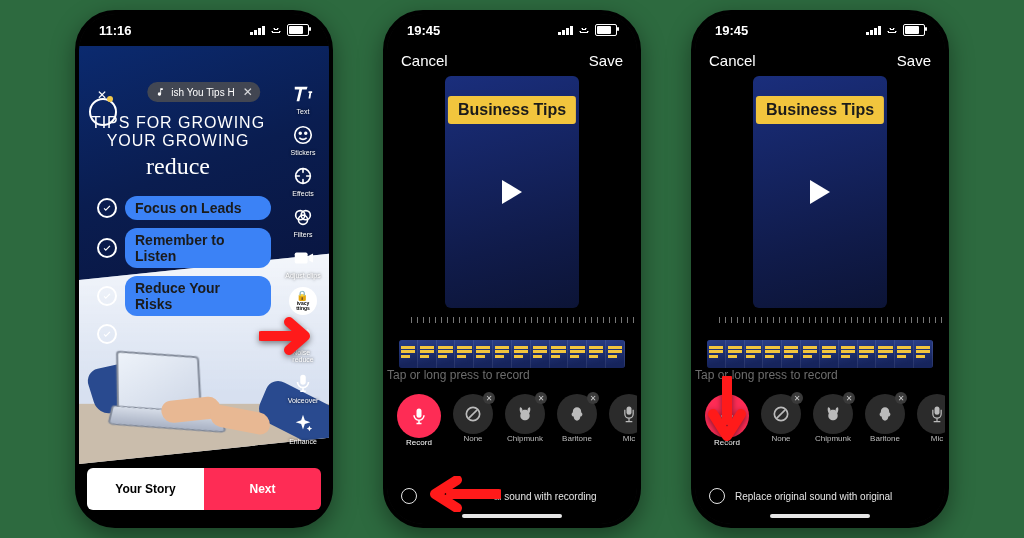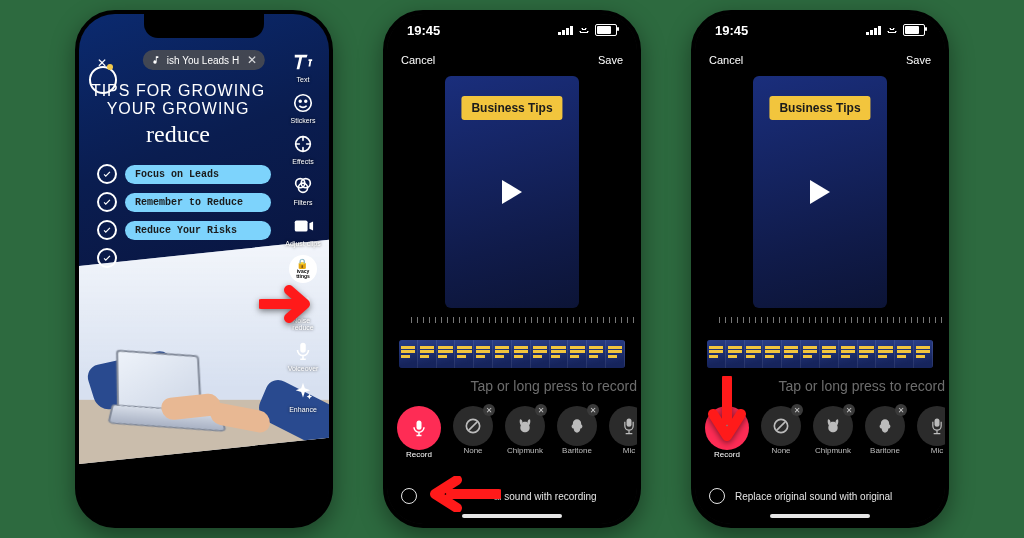--- a/index.html
+++ b/index.html
@@ -184,21 +184,21 @@
   .title-main { font-weight:400; letter-spacing:1px; font-size:16px; line-height:1.15; }
   .title-script { font-family: "Brush Script MT","Segoe Script",cursive; font-size:24px; margin-top:2px; }
 
   .tips-list {
     position:absolute; top:150px; left:18px; right:58px;
     display:flex; flex-direction:column; gap:8px;
   }
   .tip-row { display:flex; align-items:center; gap:8px; }
   .tip-check { width:16px; height:16px; border:2px solid #fff; border-radius:50%; display:flex; align-items:center; justify-content:center; flex:0 0 auto;}
   .tip-check svg { width:10px; height:10px; }
-  .tip-pill { flex:1; background:#7dd3fc; color:#1b1b1b; font-size:10px; font-weight:600; padding:4px 10px; border-radius:12px;font-family:Liberation Mono, monospace; }
+  .tip-pill { flex:1; background:#3b82f6; color:#1b1b1b; font-size:14px; font-weight:600; padding:4px 10px; border-radius:12px; }
 
   
   .sound-chip {
     position:absolute; top:36px; left:50%; transform:translateX(-50%);
     display:flex; align-items:center; gap:6px;
     background:rgba(80,80,80,0.8); color:#fff;
     font-size:10px; padding:4px 8px; border-radius:14px;
     max-width: 140px;
   }
   .sound-chip .x { font-size:12px; line-height:1; opacity:0.8; margin-left:2px; }
@@ -234,33 +234,33 @@
   .arrow {
     position:absolute; z-index:40;
     filter: drop-shadow(0 2px 3px rgba(0,0,0,0.5));
   }
   .arrow svg { display:block; }
 
   
   .vo-body { flex:1; display:flex; flex-direction:column; position:relative; }
   .vo-header {
     height:28px; display:flex; align-items:center; justify-content:space-between;
-    padding:0 14px; font-size:11px;
+    padding:0 14px; font-size:15px;
   }
   .vo-header .save { font-weight:400; }
 
   .vo-preview-wrap { display:flex; justify-content:center; margin-top:2px; }
   .vo-preview {
     width:134px; height:232px; border-radius:6px;
     background: linear-gradient(165deg,#1a2e7c 0%, #101b4a 70%, #0c1436 100%);
     position:relative; display:flex; align-items:center; justify-content:center;
   }
   .vo-chip {
     position:absolute; top:20px; left:50%; transform:translateX(-50%);
-    background:#f2c53d; color:#1b1b1b; font-size:12px; font-weight:600;
+    background:#f2c53d; color:#1b1b1b; font-size:16px; font-weight:600;
     padding:5px 10px; border-radius:3px; white-space:nowrap;
   }
   .play-tri {
     width:0;height:0;border-left:20px solid #fff; border-top:12px solid transparent; border-bottom:12px solid transparent;
   }
 
   .vo-timeline {
     margin:14px 12px 0 12px; height:28px; border-radius:3px; position:relative;
     background:#0c1436;
     display:flex; overflow:hidden;
@@ -277,21 +277,21 @@
   .vo-timeline .frame .bars::before { top:20%; }
   .vo-timeline .frame .bars::after  { top:36%; }
   .vo-timeline .frame .bar3 { position:absolute; background:#f2c53d; height:3px; left:10%; right:40%; top:52%;}
   .vo-ruler {
     position:absolute; left:12px; right:12px; height:6px; margin-top:-3px;
     background: repeating-linear-gradient(90deg,#777 0 1px, transparent 1px 6px);
     top: 0; 
   }
   .vo-ruler-wrap { position:relative; margin:0 12px; height:6px; margin-top:-34px; }
 
-  .vo-hint { text-align:right; color:#6d6d6d; font-size:14px; margin-top:10px; }
+  .vo-hint { text-align:left; color:#6d6d6d; font-size:12px; }
 
   .vo-options {
     margin-top:12px; padding:0 10px;
     display:flex; align-items:flex-start; gap:12px;
   }
   .opt { width:46px; display:flex; flex-direction:column; align-items:center; font-size:8px; color:#bdbdbd; }
   .opt .circle {
     width:40px; height:40px; border-radius:50%; background:#2b2b2b;
     display:flex; align-items:center; justify-content:center; position:relative;
   }
@@ -313,20 +313,28 @@
 
 <div class="stage">
 
   <div class="phone">
     <div class="side-btn l1"></div>
     <div class="side-btn l2"></div>
     <div class="side-btn l3"></div>
     <div class="side-btn r1"></div>
 
     <div class="screen">
+      <div class="status">
+        <span>11:16</span>
+        <span class="right">
+          <span class="sig-icon"></span>
+          <span class="wifi-icon"></span>
+          <span class="batt-icon"></span>
+        </span>
+      </div>
 
       <div class="editor-body">
         <div class="editor-canvas">
           <div class="canvas-top"></div>
           <div class="canvas-bottom-img">
             <div class="photo">
               <div class="sleeve s1"></div>
               <div class="sleeve s2"></div>
               <div class="laptop">
                 <div class="lid"></div>
@@ -337,21 +345,21 @@
             </div>
           </div>
 
           <span class="logo-x">✕</span>
           <div class="logo-circle"></div>
 
           <div class="sound-chip">
             <svg class="note-icon" viewBox="0 0 24 24" fill="#fff">
                 <path d="M12 3v10.55A4 4 0 1 0 14 17V7h4V3h-6z"></path>
               </svg>
-            <span>ish You Leads H</span>
+            <span>ish You Tips H</span>
             <span class="x">✕</span>
           </div>
 
           <div class="title-block">
             <div class="title-main">TIPS FOR GROWING</div>
             <div class="title-main">YOUR GROWING</div>
             <div class="title-script">reduce</div>
           </div>
 
           <div class="tips-list">
@@ -362,21 +370,21 @@
                   </svg>
                 </span>
               <span class="tip-pill">Focus on Leads</span>
             </div>
             <div class="tip-row">
               <span class="tip-check">
                   <svg viewBox="0 0 24 24" fill="none" stroke="#fff" stroke-width="3">
                     <path d="M5 13l4 4L19 7"></path>
                   </svg>
                 </span>
-              <span class="tip-pill">Remember to Reduce</span>
+              <span class="tip-pill">Remember to Listen</span>
             </div>
             <div class="tip-row">
               <span class="tip-check">
                   <svg viewBox="0 0 24 24" fill="none" stroke="#fff" stroke-width="3">
                     <path d="M5 13l4 4L19 7"></path>
                   </svg>
                 </span>
               <span class="tip-pill">Reduce Your Risks</span>
             </div>
             <div class="tip-row">
@@ -465,20 +473,28 @@
               <span class="icn">
                 <svg viewBox="0 0 24 24" fill="#fff">
                     <path d="M12 2l2 6 6 2-6 2-2 6-2-6-6-2 6-2 2-6zM19 14l1 2 2 1-2 1-1 2-1-2-2-1 2-1 1-2z"></path>
                   </svg>
               </span>
               <span class="tool-label">Enhance</span>
             </div>
           </div>
         </div>
 
+        <div class="bottom-bar1">
+          <div class="btn btn-story">
+            <span>Your Story</span>
+          </div>
+          <div class="btn btn-next">
+            <span>Next</span>
+          </div>
+        </div>
 
         <div class="arrow" style="left:180px; top:270px;">
           <svg width="60" height="40" viewBox="0 0 60 40">
               <path d="M2 20h34M30 6l16 14-16 14" stroke="#ff1a1a" stroke-width="10" fill="none" stroke-linecap="round" stroke-linejoin="round"></path>
             </svg>
         </div>
       </div>
 
       <div class="home-ind dark"></div>
     </div>

